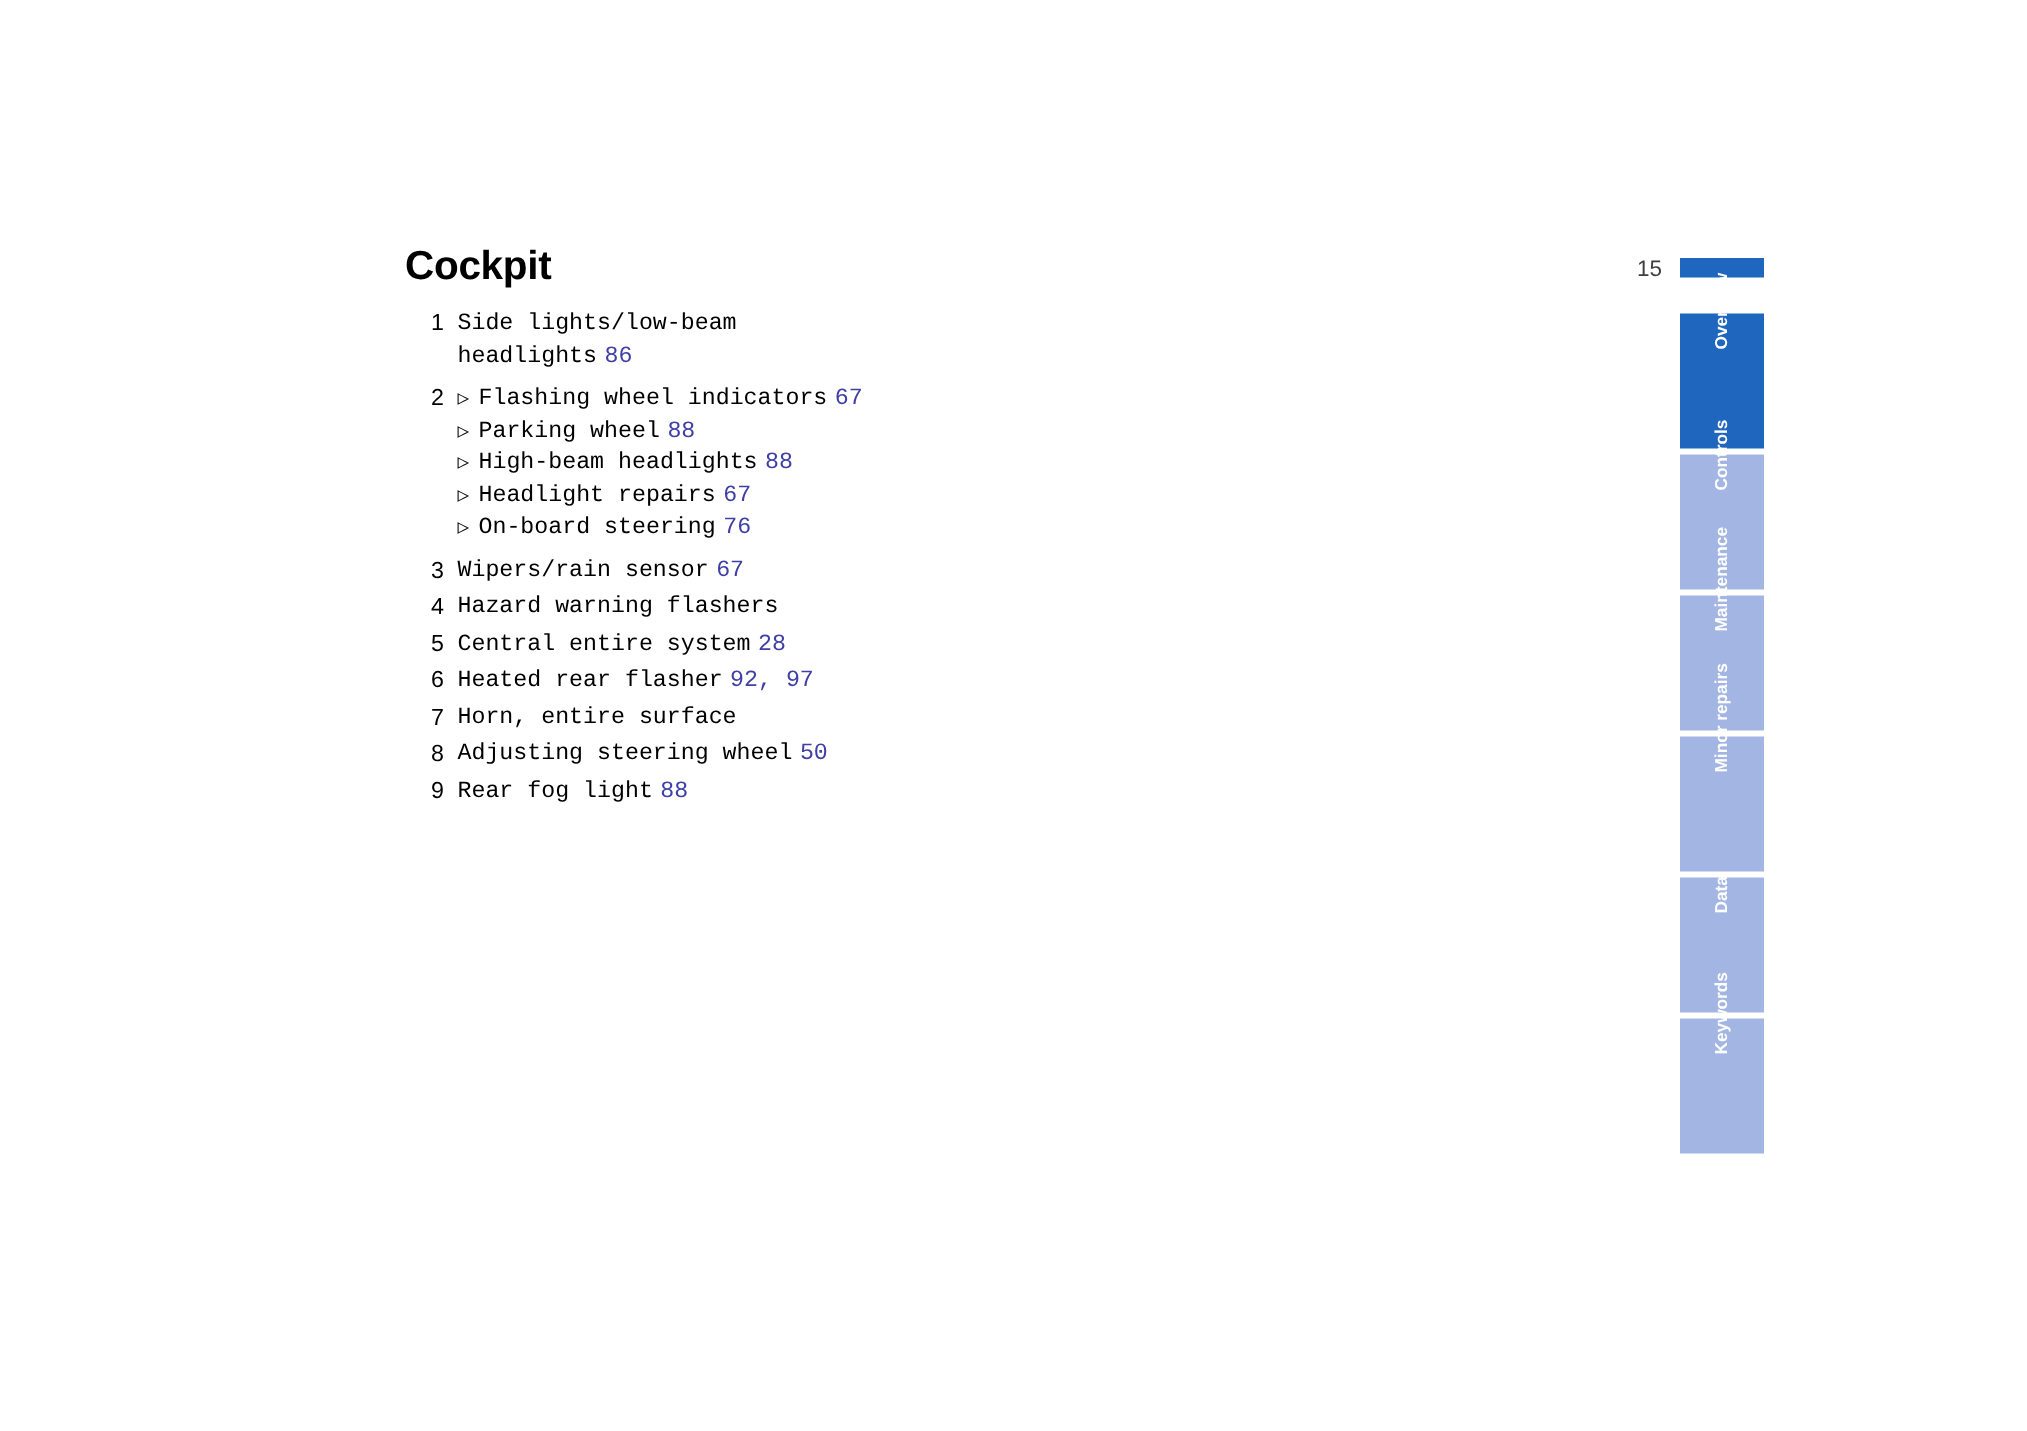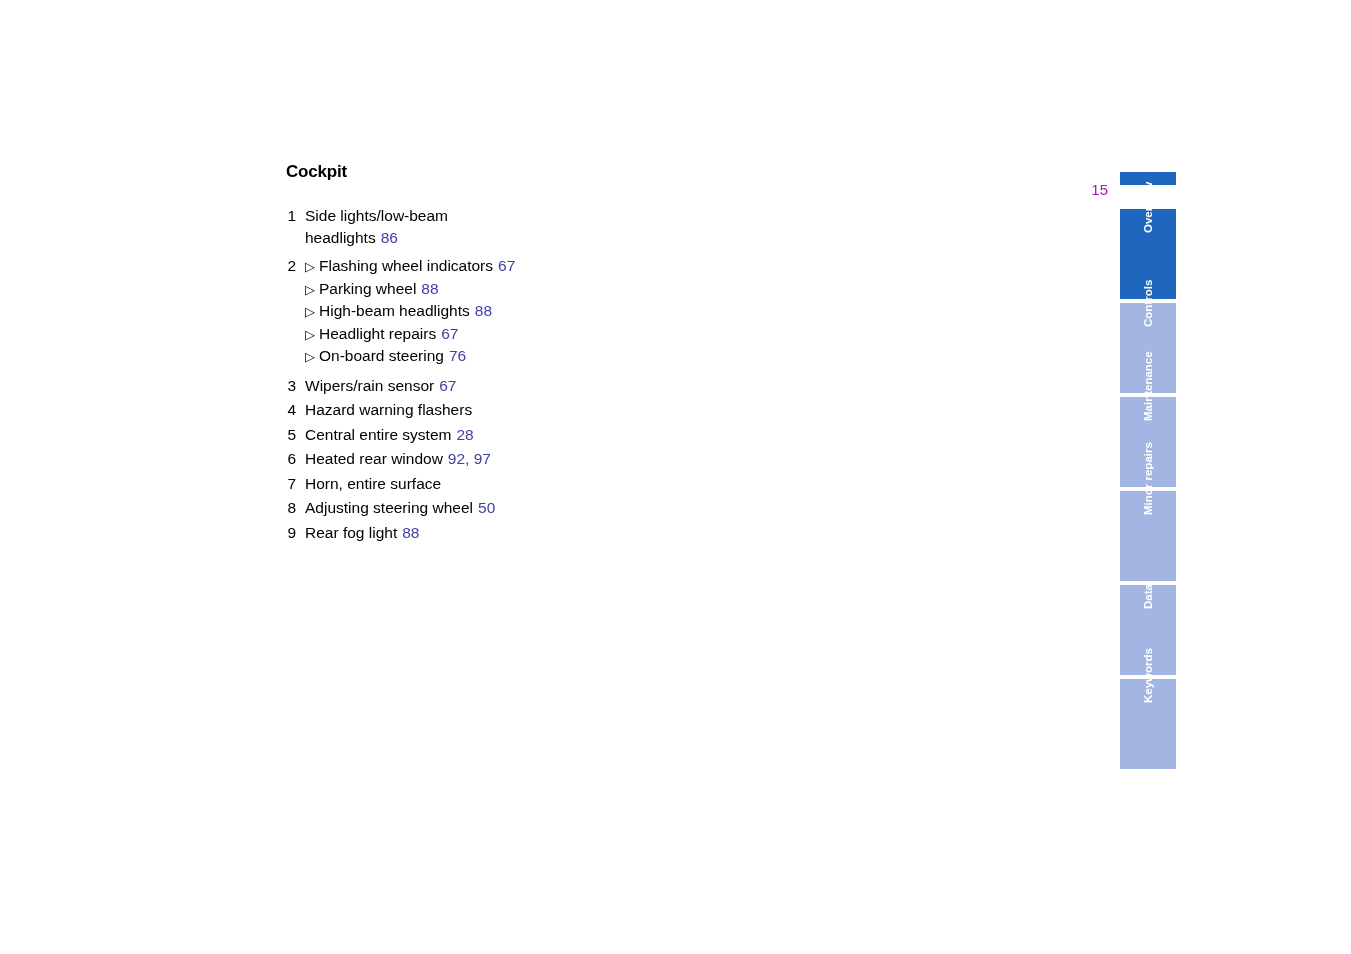--- a/index.html
+++ b/index.html
@@ -13,40 +13,39 @@
     position: relative;
     font-family: "Liberation Sans", sans-serif;
     -webkit-font-smoothing: antialiased;
   }
 
   
   .page-title {
     position: absolute;
     left: 270px;
     top: 162px;
-    font-size: 17px;
+    font-size: 27px;
     font-weight: bold;
     color: #000000;
     letter-spacing: -0.2px;
-    margin-left: 16px;
   }
 
   .folio {
     position: absolute;
     top: 170px;
     left: 1088px;
     width: 88px;
     height: 16px;
   }
   .folio-number {
     position: absolute;
     right: 68px;
-    top: 12px;
+    top: 2px;
     font-size: 15px;
-    color: #a21caf;
+    color: #404040;
     line-height: 16px;
   }
   .folio-bar {
     position: absolute;
     right: 0;
     top: 2px;
     width: 56px;
     height: 13px;
     background: #1F66BE;
   }
@@ -72,20 +71,21 @@
     text-align: right;
     font-size: 15.5px;
     line-height: 21.5px;
     color: #000000;
   }
   .legend-body {
     margin-left: 9px;
     font-size: 15.5px;
     line-height: 21.5px;
     color: #000000;
+    font-family: Liberation Mono, monospace;
   }
   .legend-line {
     white-space: nowrap;
   }
   .bullet {
     display: inline-block;
     width: 14px;
     color: #000000;
     font-size: 13px;
   }
@@ -175,21 +175,21 @@
     </div>
     <div class="legend-item">
       <div class="legend-num">5</div>
       <div class="legend-body">
         <div class="legend-line"><span>Central entire system</span><span class="ref">28</span></div>
       </div>
     </div>
     <div class="legend-item">
       <div class="legend-num">6</div>
       <div class="legend-body">
-        <div class="legend-line"><span>Heated rear window</span><span class="ref">92, 97</span></div>
+        <div class="legend-line"><span>Heated rear flasher</span><span class="ref">92, 97</span></div>
       </div>
     </div>
     <div class="legend-item">
       <div class="legend-num">7</div>
       <div class="legend-body">
         <div class="legend-line"><span>Horn, entire surface</span></div>
       </div>
     </div>
     <div class="legend-item">
       <div class="legend-num">8</div>

